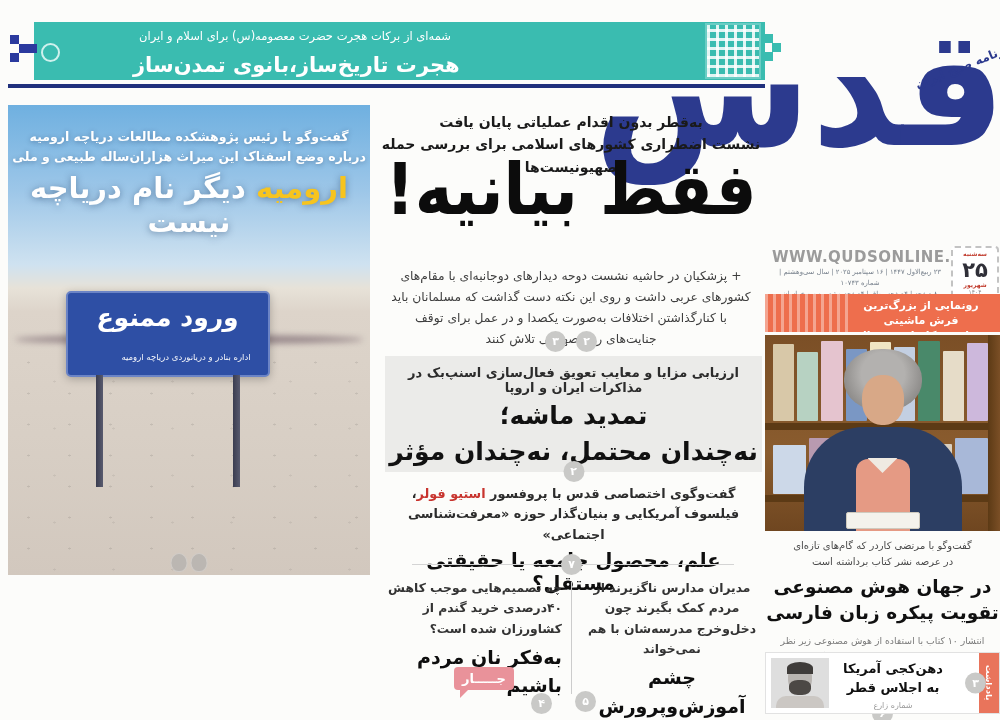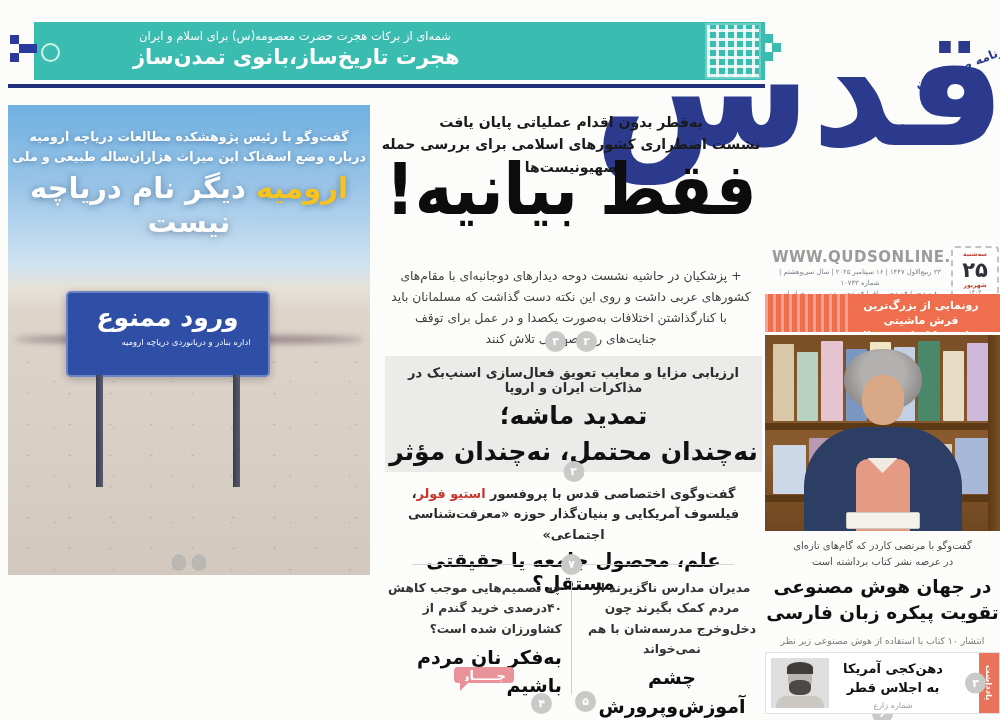--- a/index.html
+++ b/index.html
@@ -13,21 +13,21 @@
   .px{position:absolute;width:9px;height:9px;background:#2b3a9e;}
   .banner-emblem{left:33px;top:21px;width:15px;height:15px;border:2px solid #eafaf8;border-radius:50%;opacity:.85;}
   .kufi{right:6px;top:3px;width:52px;height:52px;
         background:
           repeating-linear-gradient(0deg,rgba(255,255,255,.85) 0 3px,transparent 3px 9px),
           repeating-linear-gradient(90deg,rgba(255,255,255,.85) 0 3px,transparent 3px 9px);
         outline:2px solid rgba(255,255,255,.25);}
   .puzzle{position:absolute;background:#3abcb0;width:9px;height:9px;}
   .banner-text{right:72px;top:7px;width:560px;text-align:left;color:#fff;direction:rtl;}
   .banner-text .l1{font-size:11.5px;text-align:left;padding-left:6px;}
-  .banner-text .l2{font-size:21px;font-weight:bold;margin-top:2px;text-align:left;}
+  .banner-text .l2{font-size:21px;font-weight:bold;margin-top:10px;text-align:left;}
   .blue-rule{left:8px;top:84px;width:757px;height:4px;background:#20307c;}
 
   
   .logo-big{right:-6px;top:-26px;width:240px;font-size:158px;font-weight:bold;color:#2c3a8e;
             line-height:1.45;text-align:left;transform:scaleY(1.04);}
   .logo-sub{left:142px;top:58px;font-size:12px;font-weight:bold;color:#2c3a8e;
             transform:rotate(-22deg);white-space:nowrap;}
   .site{left:772px;top:248px;width:176px;font-size:15px;font-weight:bold;color:#9b9b9b;
         letter-spacing:.5px;text-align:center;direction:ltr;}
   .mast-info{left:770px;top:267px;width:180px;font-size:6.8px;color:#77808c;line-height:1.65;text-align:center;}
@@ -101,21 +101,21 @@
        filter:blur(3px);opacity:.75;}
   .lake-kicker{position:absolute;left:0;top:22px;width:100%;text-align:center;color:#fff;
        font-size:12.5px;font-weight:bold;line-height:1.6;text-shadow:0 1px 5px rgba(30,60,100,.45);}
   .lake-head{position:absolute;left:0;top:66px;width:100%;text-align:center;font-size:29px;font-weight:bold;
        color:#fff;text-shadow:0 1px 7px rgba(30,60,100,.5);}
   .lake-head .hl{color:#f7c41e;}
   .sign{position:absolute;left:58px;top:186px;width:204px;}
   .signboard{height:82px;background:#2e4fa5;border:2px solid #6b84c6;border-radius:5px;
        box-shadow:0 2px 8px rgba(0,0,0,.25);text-align:center;color:#fff;}
   .signboard .t{font-size:25px;font-weight:bold;margin-top:10px;transform:skewX(-5deg);}
-  .signboard .s{font-size:8.5px;margin-top:5px;opacity:.95;padding-left:36px;}
+  .signboard .s{font-size:8.5px;margin-top:20px;opacity:.95;padding-left:36px;}
   .post{position:absolute;top:84px;width:7px;height:112px;background:linear-gradient(90deg,#3b3d50,#585a6e);}
   .wm{position:absolute;bottom:3px;left:50%;transform:translateX(-50%);display:flex;gap:3px;opacity:.55;}
   .wm i{width:15px;height:17px;background:#a9a9a9;border-radius:50% 50% 45% 45%;border:1px solid #cfcfcf;}
 
   
   .mk{left:380px;top:111px;width:382px;text-align:center;font-size:14px;font-weight:bold;
       color:#1a1a1a;line-height:1.6;}
   .bigh{left:380px;top:148px;width:382px;text-align:center;font-size:64px;font-weight:bold;
       color:#0c0c0c;transform:scaleY(1.12);transform-origin:top;}
   .mbody{left:388px;top:266px;width:366px;text-align:center;font-size:12.3px;color:#3e3e3e;line-height:1.7;}
@@ -134,21 +134,21 @@
   .divpg{left:561px;top:554px;}
 
   .vrule{left:571px;top:582px;width:1px;height:112px;background:#cccccc;}
   .col{top:578px;width:176px;}
   .col .k{font-size:12.3px;font-weight:bold;color:#333;line-height:1.65;}
   .col .h{font-size:19px;font-weight:bold;color:#0e0e0e;line-height:1.5;margin-top:4px;}
   .col-r{left:584px;text-align:center;}
   .col-l{left:386px;text-align:right;}
   .pg4{left:531px;top:693px;}
   .pg5{left:575px;top:691px;}
-  .jartag{left:454px;top:667px;width:60px;height:16px;background:#e9929a;border-radius:4px;
+  .jartag{left:454px;top:667px;width:60px;height:23px;background:#e9929a;border-radius:4px;
       color:#fff;font-size:13px;font-weight:bold;display:flex;align-items:center;justify-content:center;}
   .jartag:after{content:"";position:absolute;left:6px;bottom:-8px;border:5px solid transparent;
       border-top-color:#e9929a;border-left-color:#e9929a;}
 </style>
 </head>
 <body>
 
 <div id="canvas">
 
   <div class="abs teal-banner">

